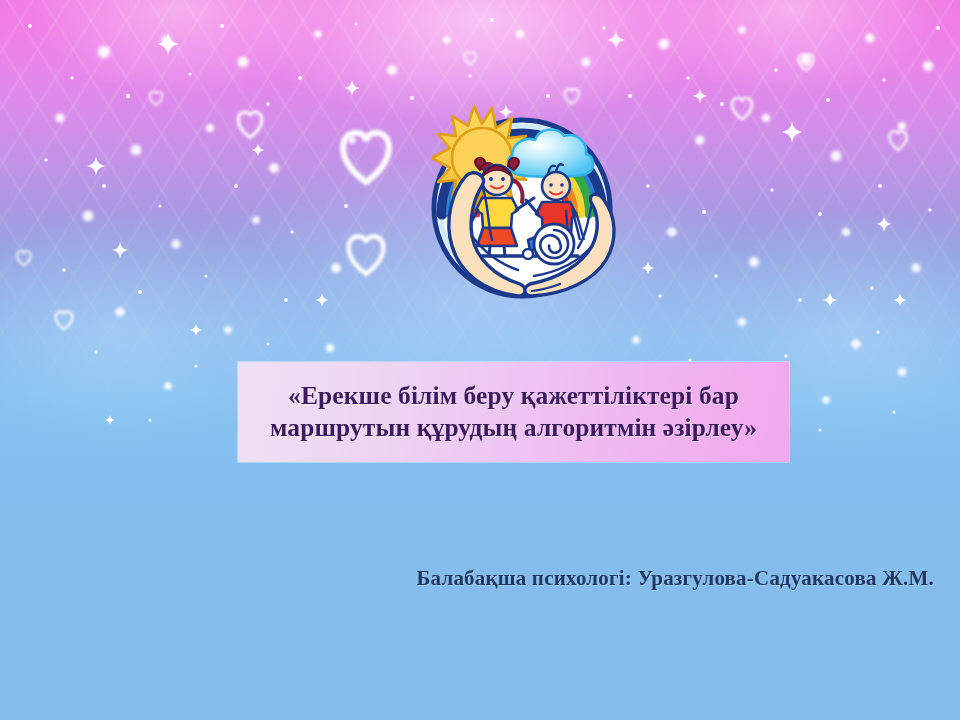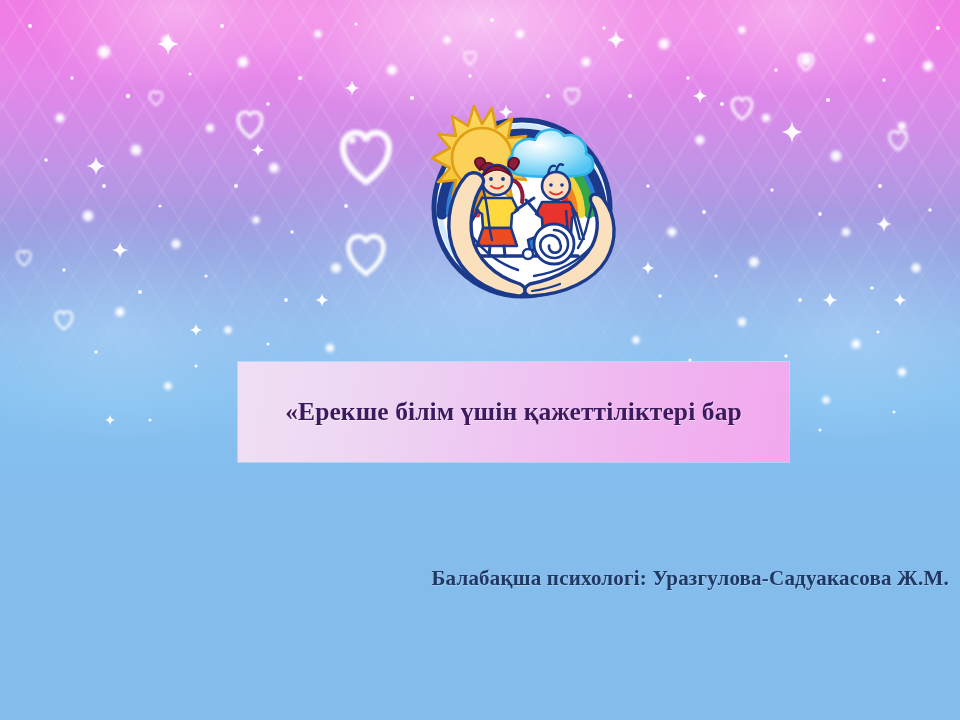--- a/index.html
+++ b/index.html
@@ -100,21 +100,20 @@
     position: absolute;
     left: 0;
     top: 566px;
     width: 934px;
     text-align: right;
     color: #1f3864;
     font-weight: bold;
     font-size: 21px;
     letter-spacing: .2px;
     text-shadow: 0.6px 0.6px 0 rgba(255,255,255,.25);
-    margin-left: 15px;
   }
 </style>
 </head>
 <body>
 
 <div id="slide">
 
   <div class="haze haze-top"></div>
   <div class="haze haze-mid"></div>
   <div class="rays"></div>
@@ -398,18 +397,19 @@
                  C116,208 114,200 122,196 C152,190 174,176 184,158
                  C192,142 190,126 184,116 C178,106 190,102 196,112 Z" fill="#fbe0bd" stroke="#1b3a8c" stroke-width="3.4" stroke-linejoin="round"></path>
         <path d="M184,116 C180,132 178,148 170,160" fill="none" stroke="#1b3a8c" stroke-width="2.4" stroke-linecap="round"></path>
         <path d="M184,158 C170,174 150,184 126,188" fill="none" stroke="#1b3a8c" stroke-width="2.4" stroke-linecap="round"></path>
         <path d="M152,196 C142,200 132,202 124,203" fill="none" stroke="#1b3a8c" stroke-width="2.2" stroke-linecap="round"></path>
       </g>
     </svg>
   </div>
 
   <div id="title-box">
-    <div class="title-line">«Ерекше білім үшін қажеттіліктері бар</div>
+    <div class="title-line">«Ерекше білім беру қажеттіліктері бар</div>
+    <div class="title-line">маршрутын құрудың алгоритмін әзірлеу»</div>
   </div>
 
   <div id="author-line">Балабақша психологі: Уразгулова-Садуакасова Ж.М.</div>
 
 </div>
 
 </body></html>

